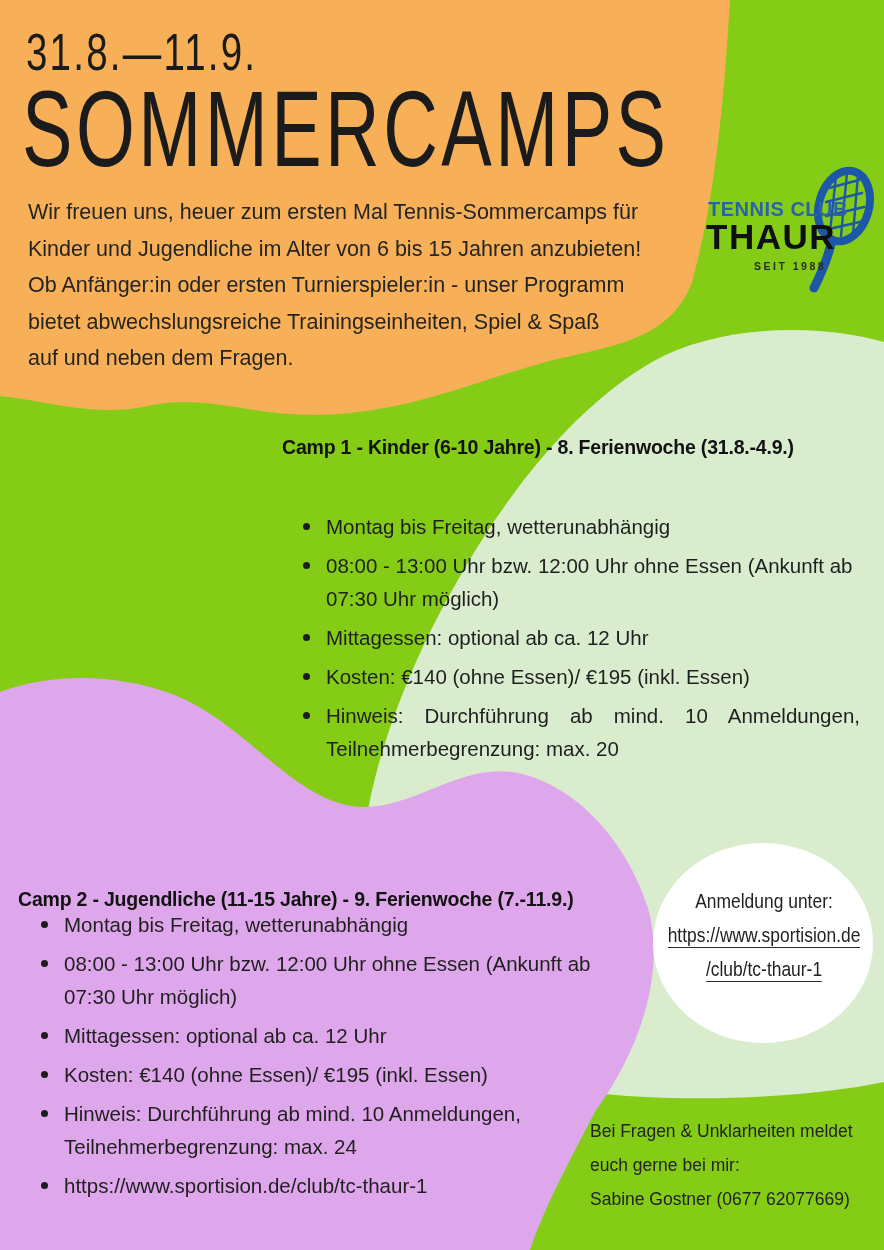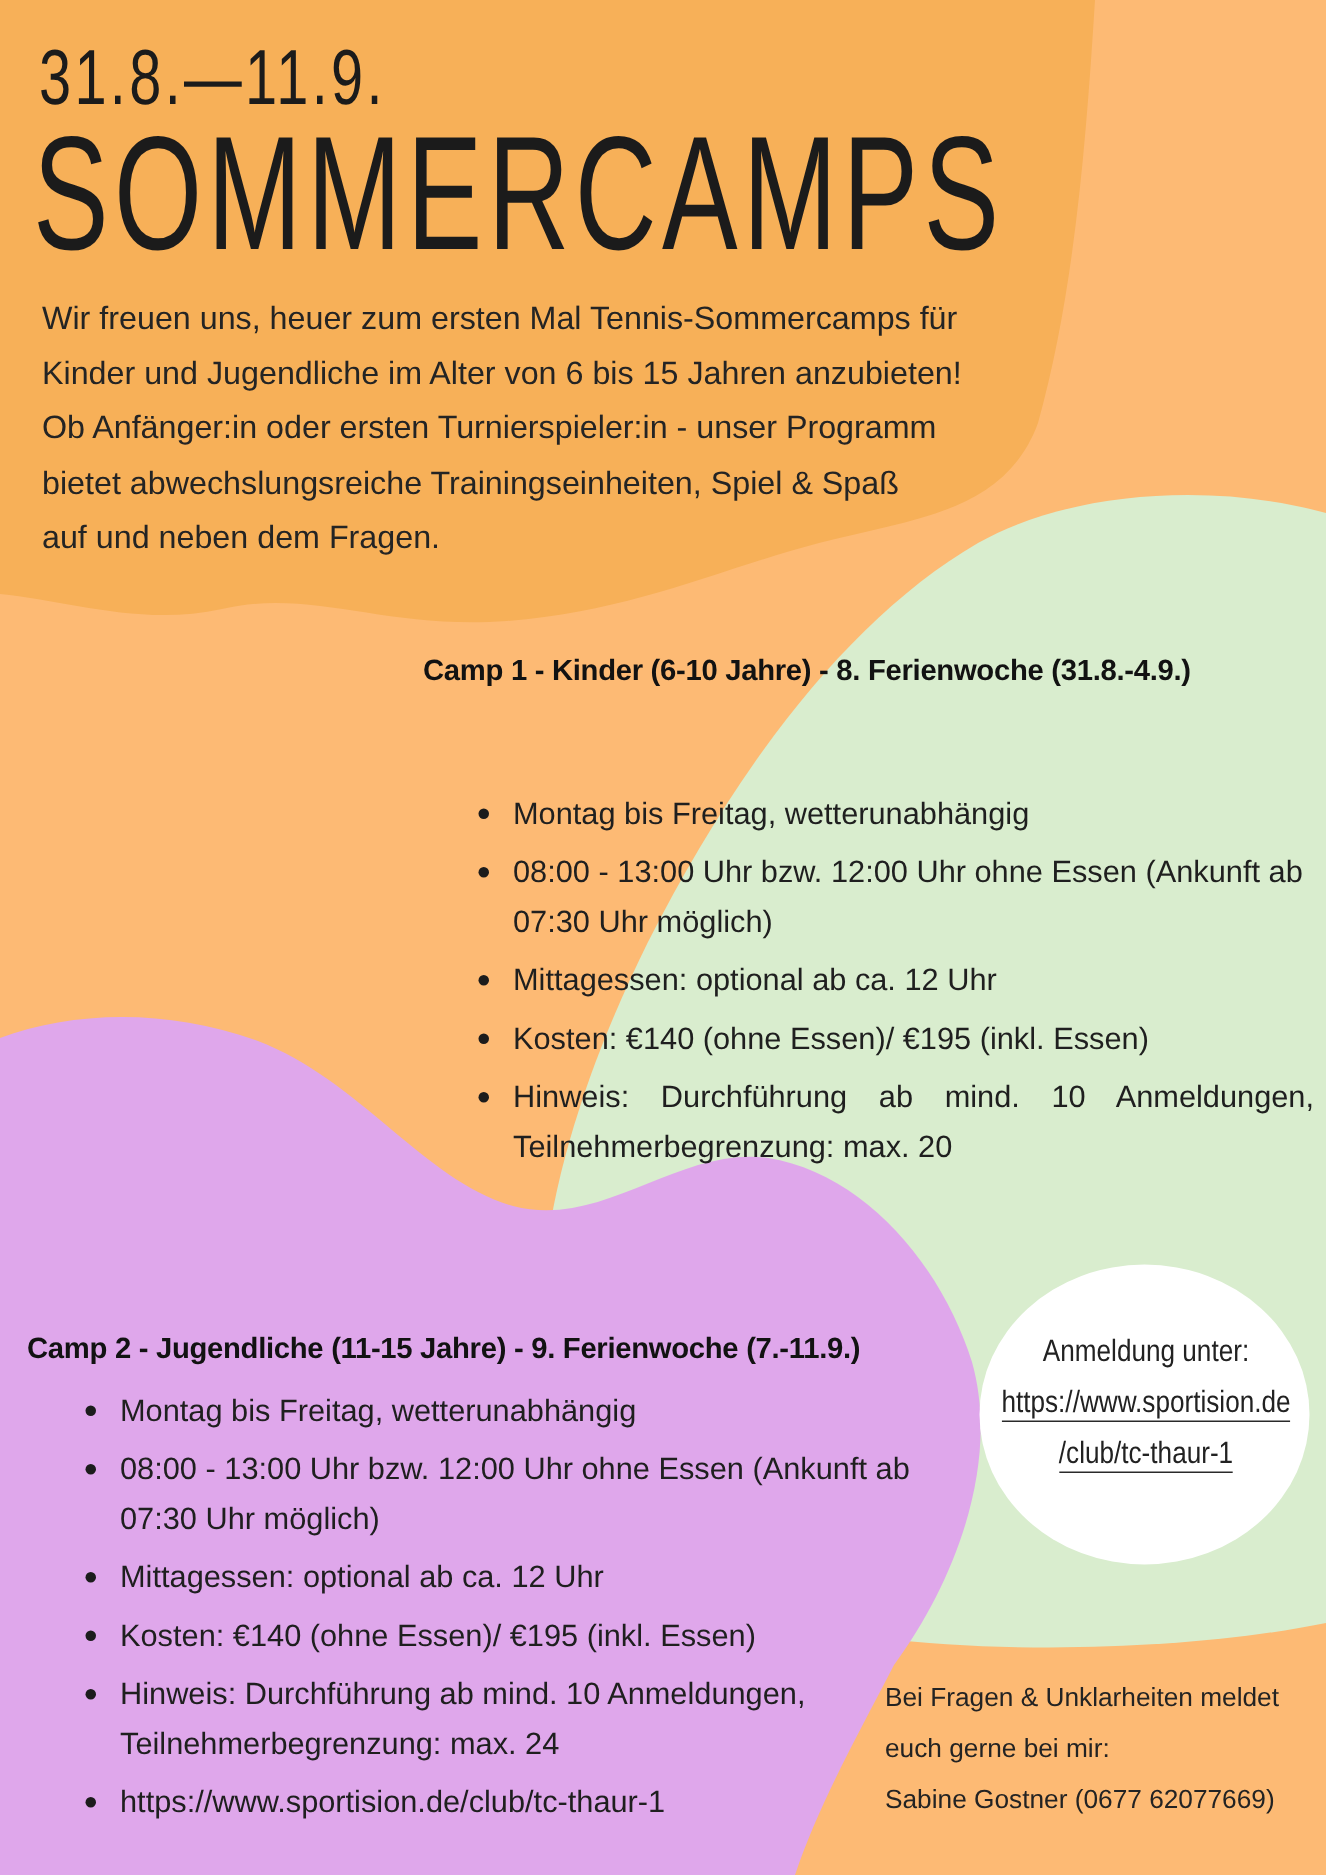--- a/index.html
+++ b/index.html
@@ -22,40 +22,40 @@
   .logo-l1{position:absolute;left:8px;top:32px;font-size:20px;letter-spacing:0.5px;font-weight:600;}
   .logo-l2{position:absolute;left:6px;top:51px;font-size:35px;font-weight:800;letter-spacing:1.5px;color:#0f0f13;}
   .logo-l3{position:absolute;left:54px;top:94px;font-size:10.5px;letter-spacing:2.5px;color:#2b2b2b;font-weight:600;}
   .logo-racket{position:absolute;right:-4px;top:0;}
 
   .camp-head{position:absolute;font-weight:800;font-size:19.5px;letter-spacing:-0.2px;
              color:#121212;white-space:nowrap;}
   .camp1-head{left:282px;top:436px;}
   .camp2-head{left:18px;top:888px;}
 
-  .blist{position:absolute;list-style:none;margin:16px;padding:0;font-size:20.5px;line-height:33px;color:#1f1f1f;}
+  .blist{position:absolute;list-style:none;margin:0;padding:0;font-size:20.5px;line-height:33px;color:#1f1f1f;}
   .camp1-list{left:300px;top:510px;width:560px;}
   .camp2-list{left:38px;top:908px;width:560px;}
   .blist li{position:relative;padding-left:26px;margin-bottom:6px;}
   .blist .dot{position:absolute;left:3px;top:13px;width:7px;height:7px;border-radius:50%;background:#1c1c1c;}
   .blist li.j .txt{display:block;text-align:justify;}
 
   .signup{position:absolute;left:648px;top:884px;width:232px;text-align:center;
           font-size:20.5px;line-height:34px;transform:scaleX(0.85);transform-origin:center top;
           font-weight:300;color:#222;}
   .signup .u{border-bottom:1.5px solid #2a2a2a;padding-bottom:1px;cursor:pointer;}
 
   .contact{position:absolute;left:590px;top:1114px;width:292px;text-align:left;
            font-size:17.5px;line-height:34px;color:#232323;}
   .contact div{white-space:nowrap;}
 </style>
 </head>
 <body>
 
-<div class="poster" style="background: #fdba74;">
+<div class="poster" style="background: #84cc16;">
 
   <svg class="bg" viewBox="0 0 884 1250">
     <path d="M884,342 C812,322 716,326 652,362 C566,412 492,510 432,628
              C385,723 344,845 368,945 C392,1038 486,1080 585,1092
              C686,1104 806,1098 884,1082 Z" fill="#D9EDCE"></path>
     <path d="M0,0 L730,0 C724,96 716,196 692,282 C670,342 608,346 546,362
              C478,380 420,408 338,414 C256,420 208,392 148,406
              C94,418 44,400 0,396 Z" fill="#F7B058"></path>
     <path d="M0,692 C48,674 112,672 172,694 C240,720 284,788 342,804
              C402,820 452,764 512,772 C576,782 628,844 648,908
@@ -67,20 +67,40 @@
   <div class="title hand">SOMMERCAMPS</div>
 
   <div class="intro">
     <div>Wir freuen uns, heuer zum ersten Mal Tennis-Sommercamps für</div>
     <div>Kinder und Jugendliche im Alter von 6 bis 15 Jahren anzubieten!</div>
     <div>Ob Anfänger:in oder ersten Turnierspieler:in - unser Programm</div>
     <div>bietet abwechslungsreiche Trainingseinheiten, Spiel &amp; Spaß</div>
     <div>auf und neben dem Fragen.</div>
   </div>
 
+  <div class="logo">
+    <svg class="logo-racket" width="112" height="128" viewBox="0 0 112 128">
+      <g fill="none" stroke-linecap="round" stroke="#1d58a8">
+        <ellipse cx="70" cy="40" rx="25" ry="36" stroke-width="8" transform="rotate(16 70 40)"></ellipse>
+        <g stroke-width="2.4">
+          <line x1="55" y1="22" x2="85" y2="14"></line>
+          <line x1="52" y1="36" x2="88" y2="27"></line>
+          <line x1="52" y1="50" x2="90" y2="41"></line>
+          <line x1="55" y1="63" x2="90" y2="55"></line>
+          <line x1="62" y1="10" x2="56" y2="66"></line>
+          <line x1="73" y1="7" x2="67" y2="70"></line>
+          <line x1="84" y1="9" x2="79" y2="68"></line>
+        </g>
+        <path d="M58,74 C54,92 48,106 40,122" stroke-width="9"></path>
+      </g>
+    </svg>
+    <div class="logo-l1" style="color: rgb(42, 99, 173);">TENNIS CLUB</div>
+    <div class="logo-l2">THAUR</div>
+    <div class="logo-l3">SEIT 1988</div>
+  </div>
 
   <div class="camp-head camp1-head">Camp 1 - Kinder (6-10 Jahre) - 8. Ferienwoche (31.8.-4.9.)</div>
 
   <ul class="blist camp1-list">
     <li><span class="dot"></span><span class="txt">Montag bis Freitag, wetterunabhängig</span></li>
     <li><span class="dot"></span><span class="txt">08:00 - 13:00 Uhr bzw. 12:00 Uhr ohne Essen (Ankunft ab 07:30 Uhr möglich)</span></li>
     <li><span class="dot"></span><span class="txt">Mittagessen: optional ab ca. 12 Uhr</span></li>
     <li><span class="dot"></span><span class="txt">Kosten: €140 (ohne Essen)/ €195 (inkl. Essen)</span></li>
     <li class="j">
         <span class="dot"></span>

